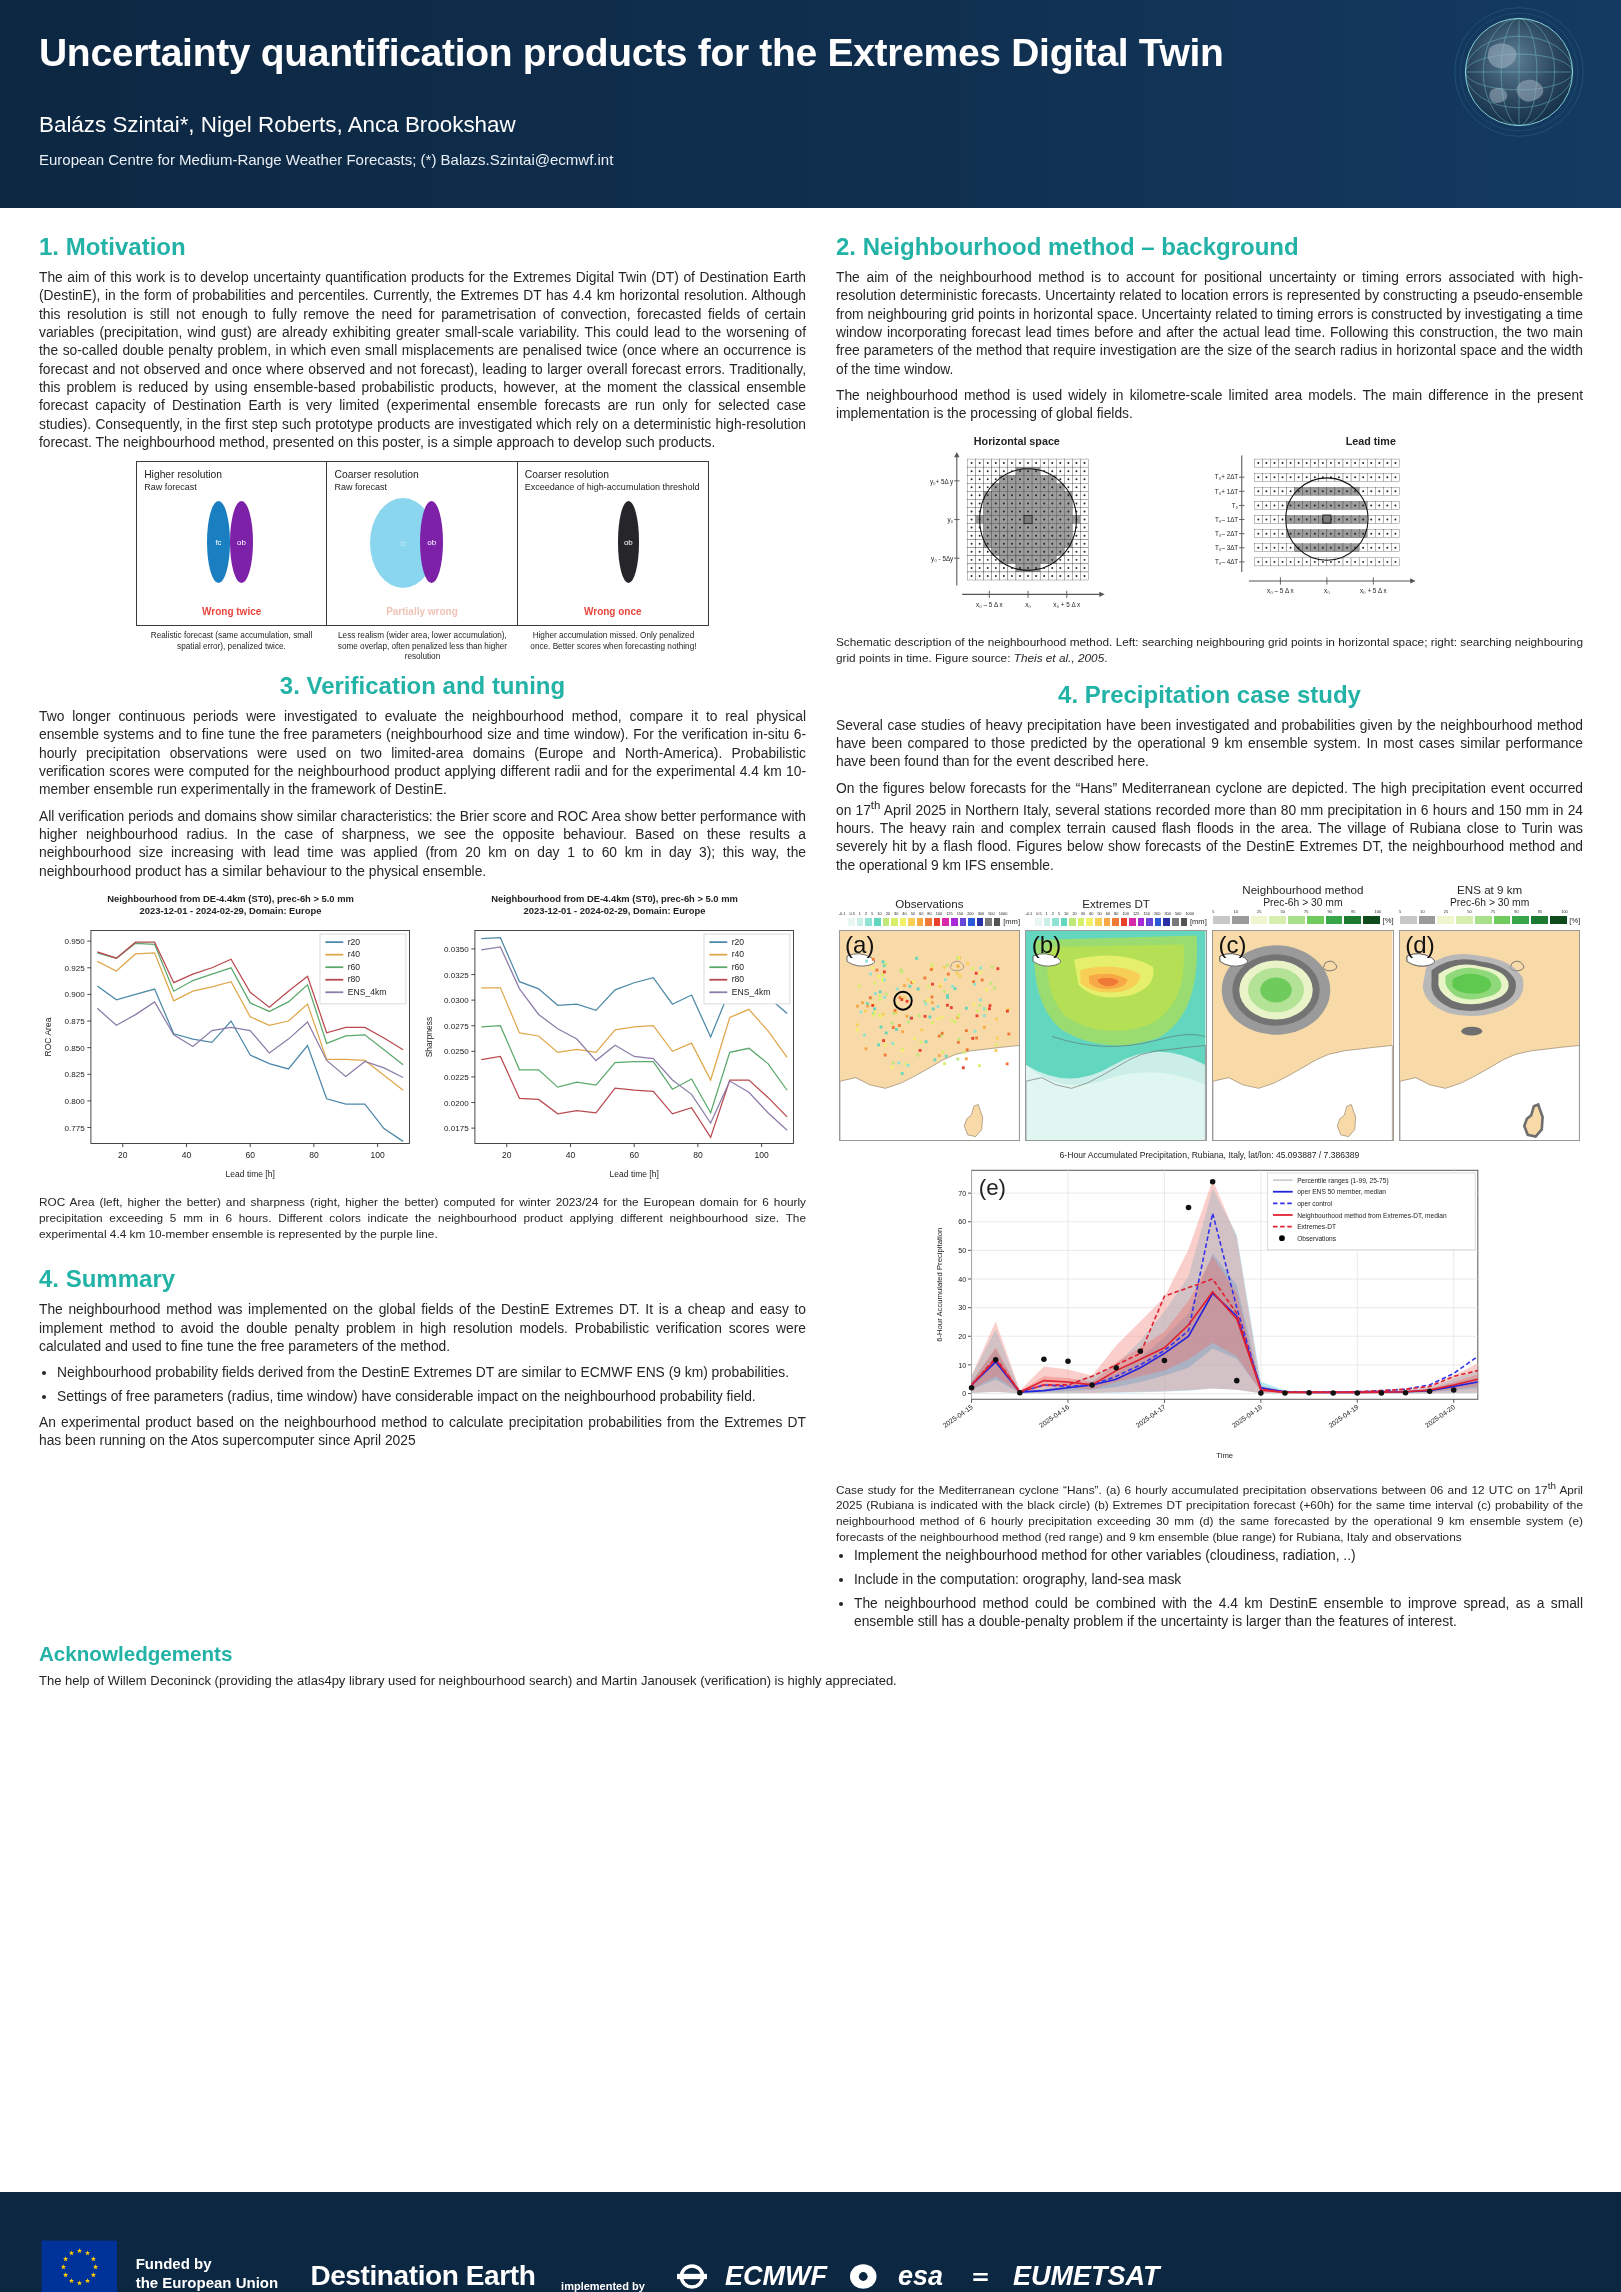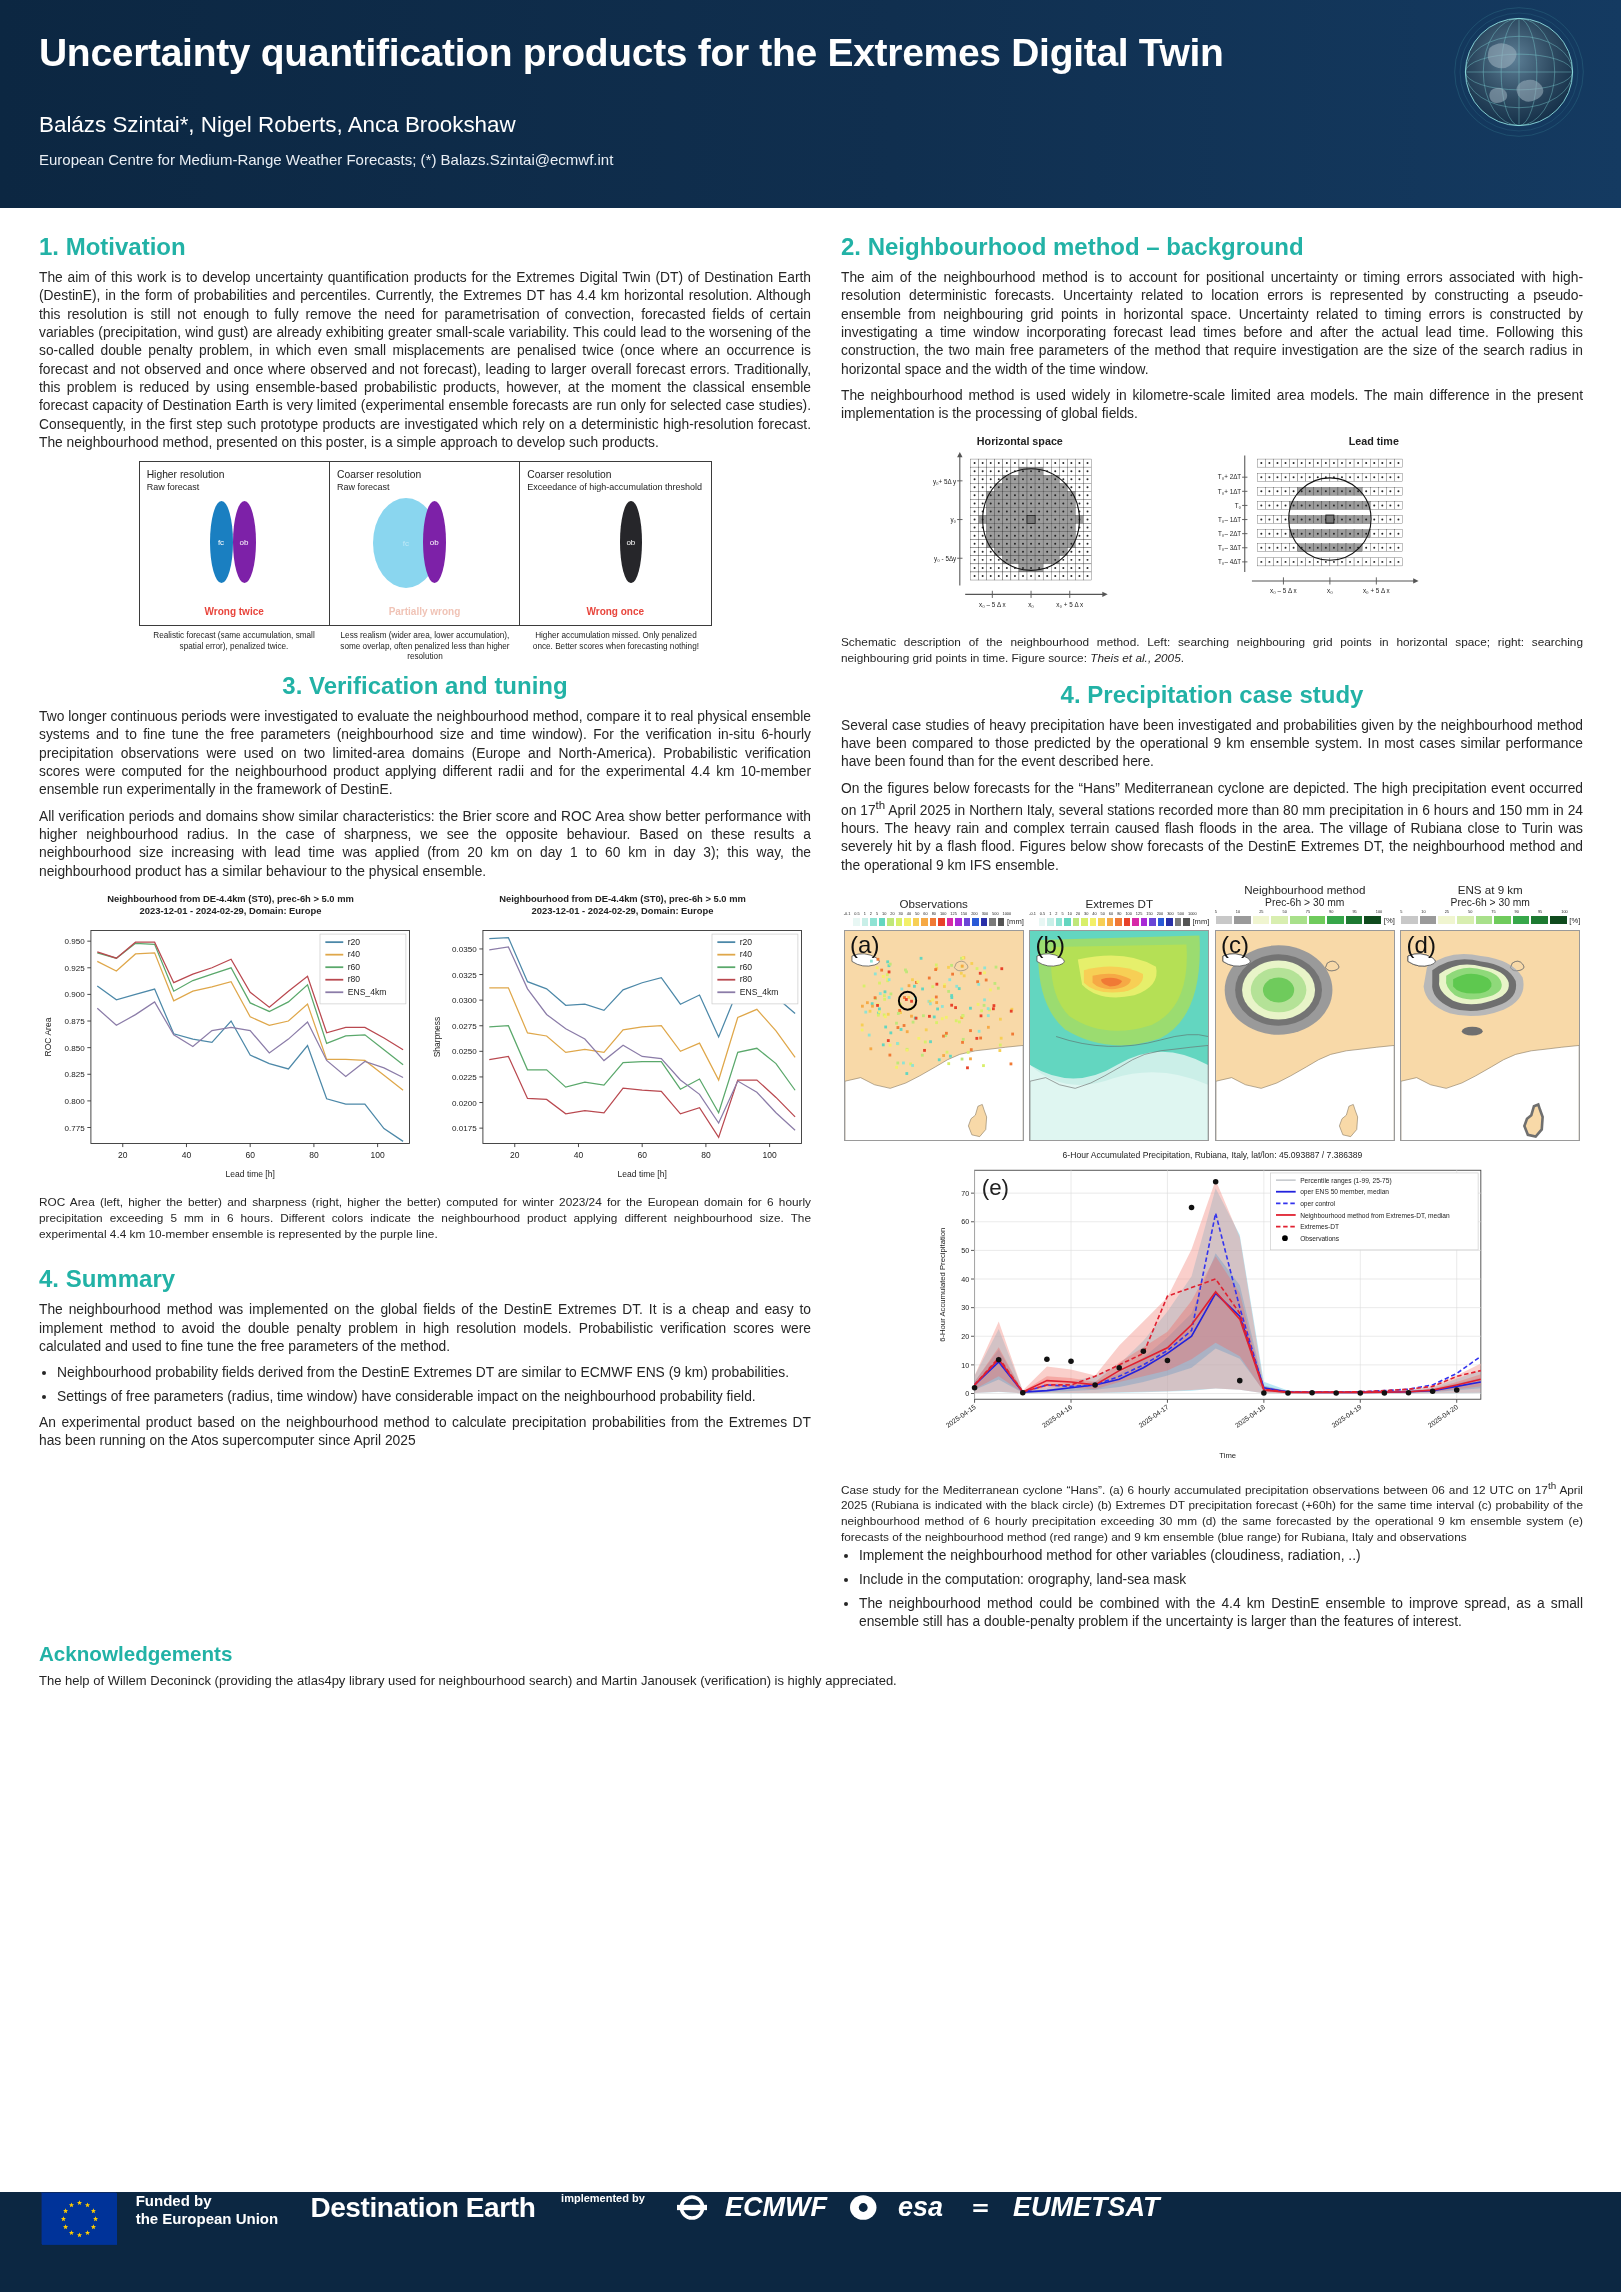--- a/index.html
+++ b/index.html
@@ -102,21 +102,21 @@
   .verdict { position:absolute; bottom:8px; width:100%; left:0; text-align:center; font-size:10px; font-weight:bold; }
   .v-red { color:#e8453c; }
   .v-pink { color:#f0c3b6; }
   .dp-caps { display:flex; }
   .dp-cap { width:33.33%; text-align:center; font-size:8.2px; line-height:1.3; padding:4.5px 3.6px 0 3.6px; color:#1d1d1d;}
 
   
   .theis { margin: 3.6px auto 0 auto; width: 681px; }
 
   
-  .charts-row { display:flex; gap: 9px; margin-top: 5px; }
+  .charts-row { display:flex; gap: 1px; margin-top: 5px; }
   .chart-box { width: 383px; }
 
   
   .maps-head { display:flex; margin-top: 5.4px; }
   .map-col { width: 25%; padding: 0 2.7px; }
   .map-title { text-align:center; font-size:11.6px; line-height:1.2; }
   .map-sub { text-align:center; font-size:10.3px; line-height:1.2; }
   .cbar-nums { display:flex; justify-content:space-between; font-size:3.9px; color:#222; padding:0 12.5px 0 0; }
   .cbar { display:flex; height: 9.9px; margin-top:0.9px; align-items:center;}
   .cbar i { display:block; flex:1 1 auto; height:9.9px; border:0.4px solid #fff; }
@@ -134,21 +134,21 @@
 
   
   .ack-block { padding: 0 39px; margin-top: 3.6px; }
   h2.ack { color:#22b2a6; font-size:20.6px; font-weight:bold; margin-bottom:7.2px; }
   p.ack-text { font-size:13px; }
 
   
   .footer {
     position:absolute; left:0; bottom:0; width:1622px; height:100px;
     background:#0c2742;
-    display:flex; align-items:flex-start; padding-left:41px; gap: 19.7px;
+    display:flex; align-items:flex-end; padding-left:41px; gap: 19.7px;
   }
   .eu-flag { width:75px; height:52px; background:#003399; position:relative; border:0.9px solid #0a2a66;}
   .funded { color:#fff; font-size:15px; font-weight:bold; line-height:1.22; }
   .de-logo { color:#fff; font-size:28px; font-weight:bold; letter-spacing:-0.4px; margin-left:12.5px;}
   .impl { color:#fff; font-size:11px; font-weight:bold; margin-left:6px;}
   .logo-txt { color:#fff; font-size:27px; font-weight:bold; display:flex; align-items:center; gap:18px;font-style:italic;}
   .logo-grp { display:flex; align-items:center; gap:23px; margin-left:12.5px;}
 </style>
 </head>
 <body>

